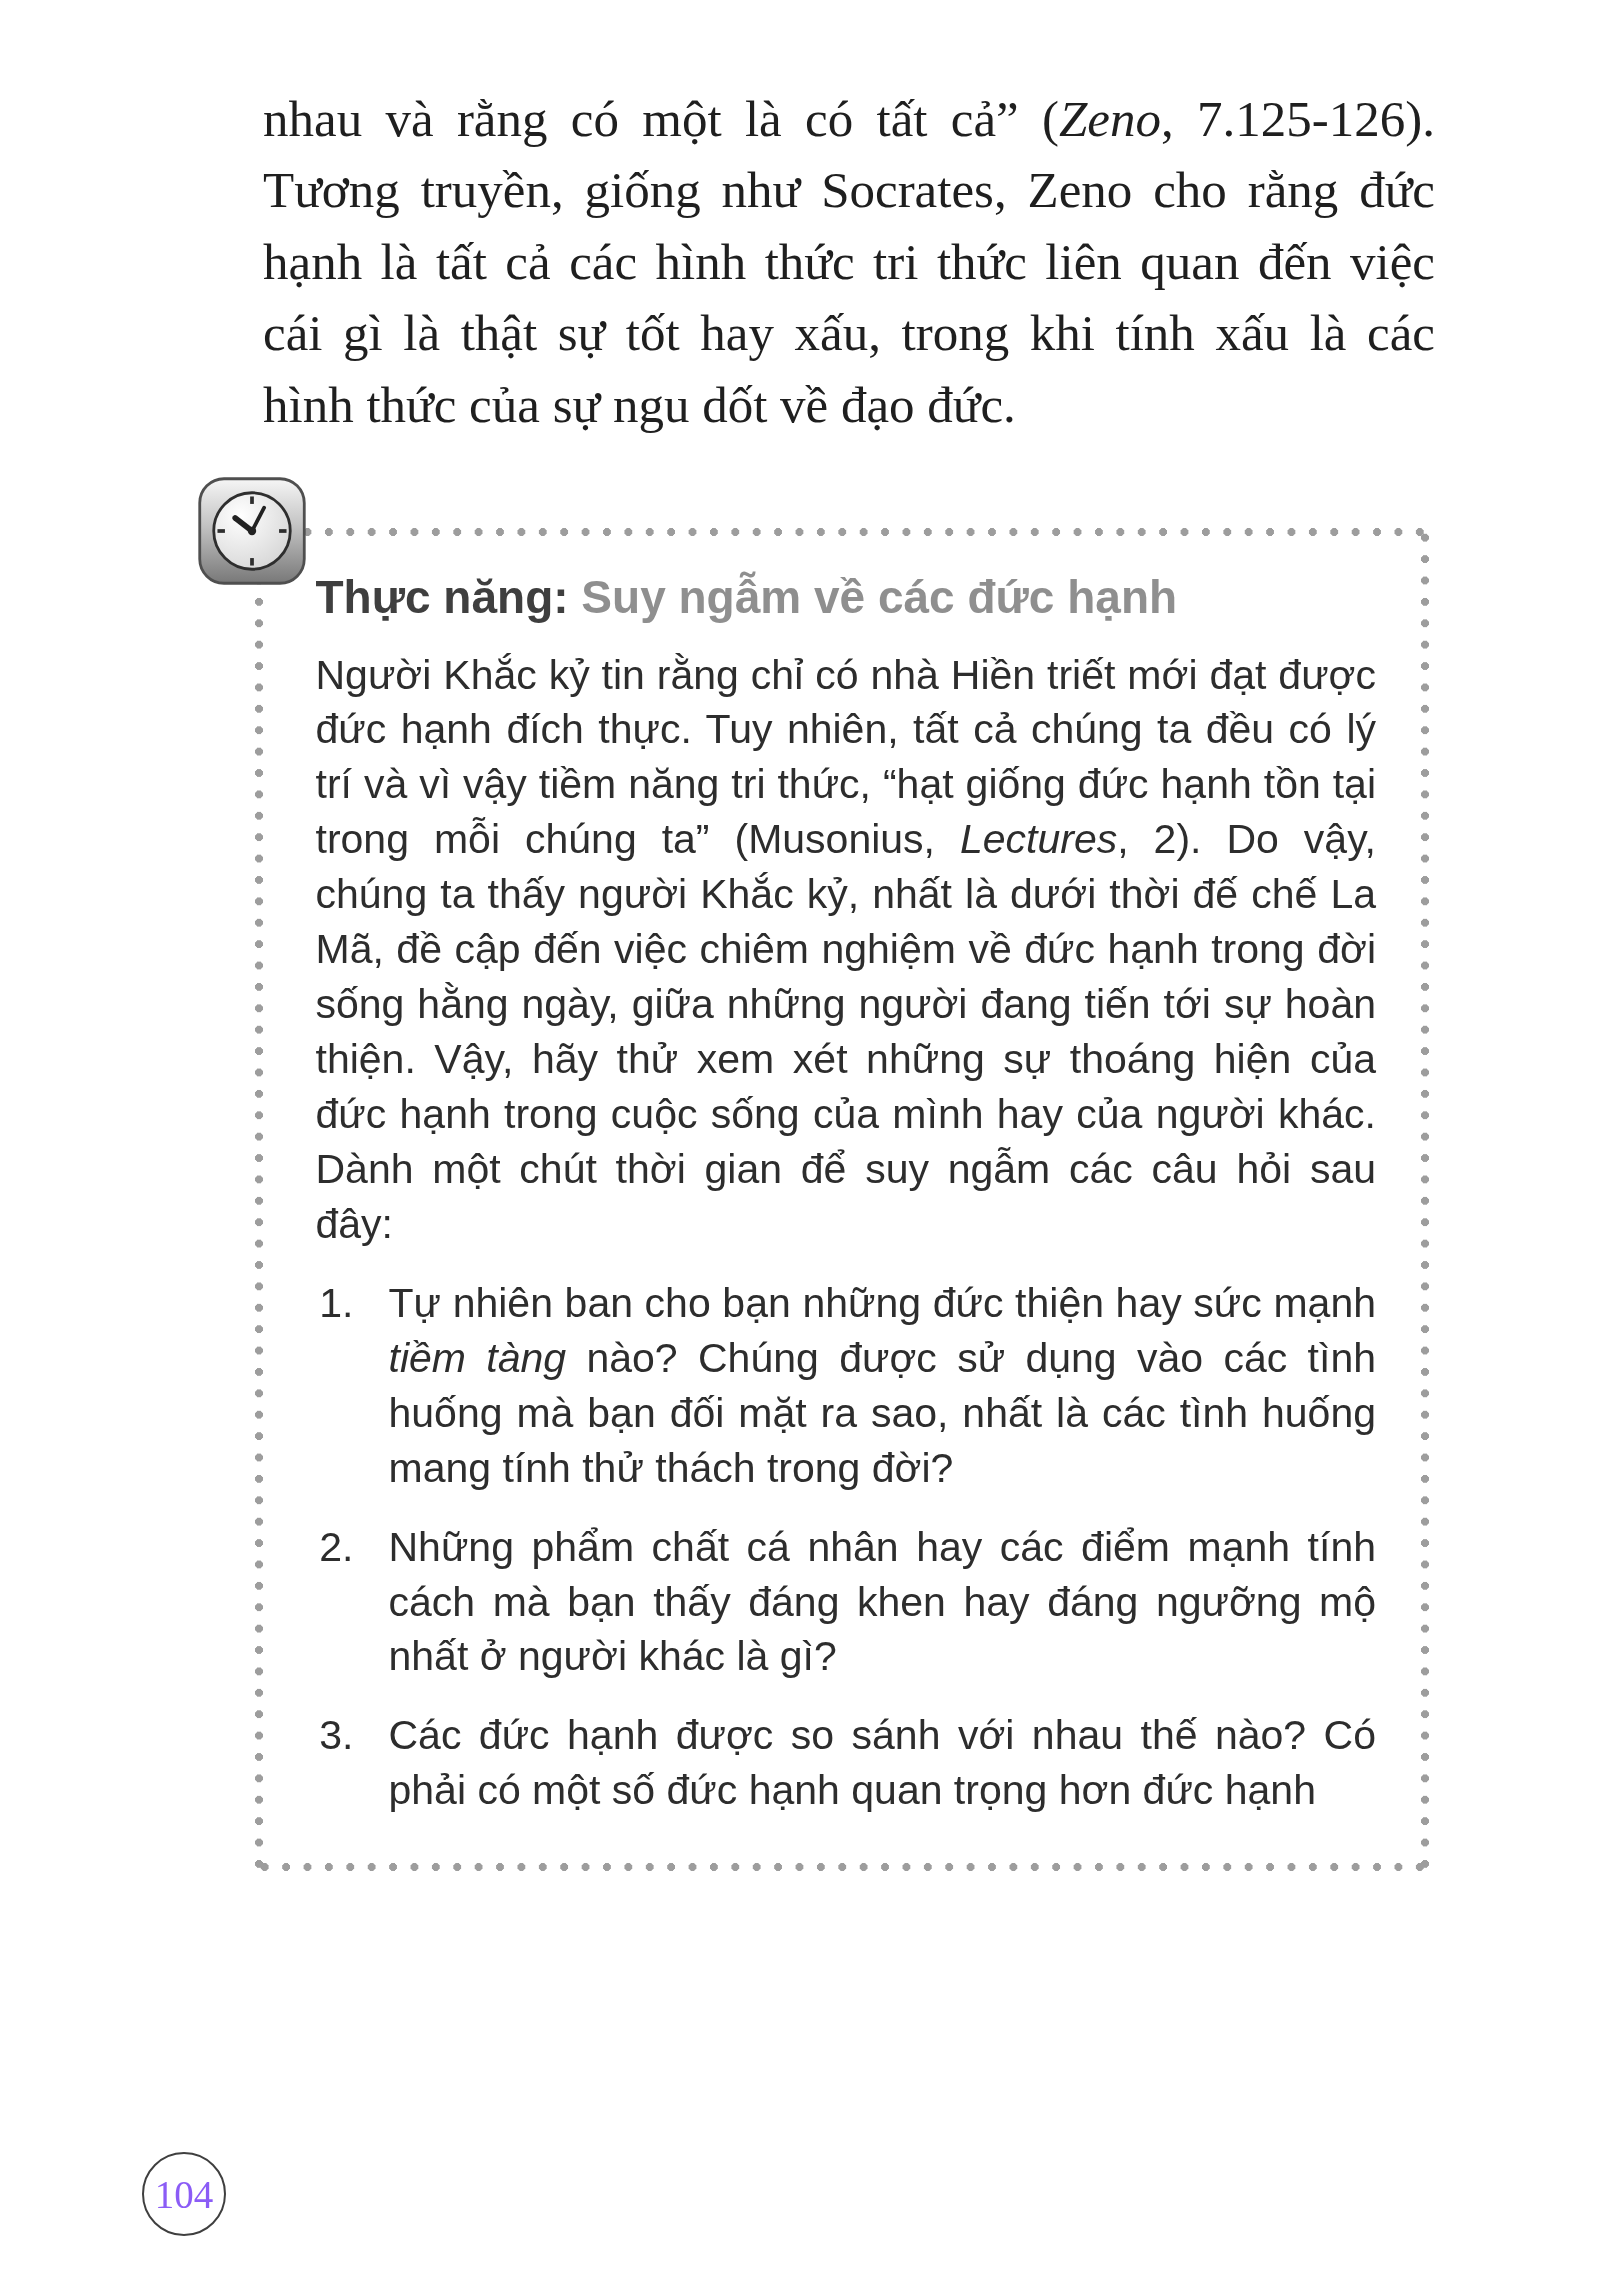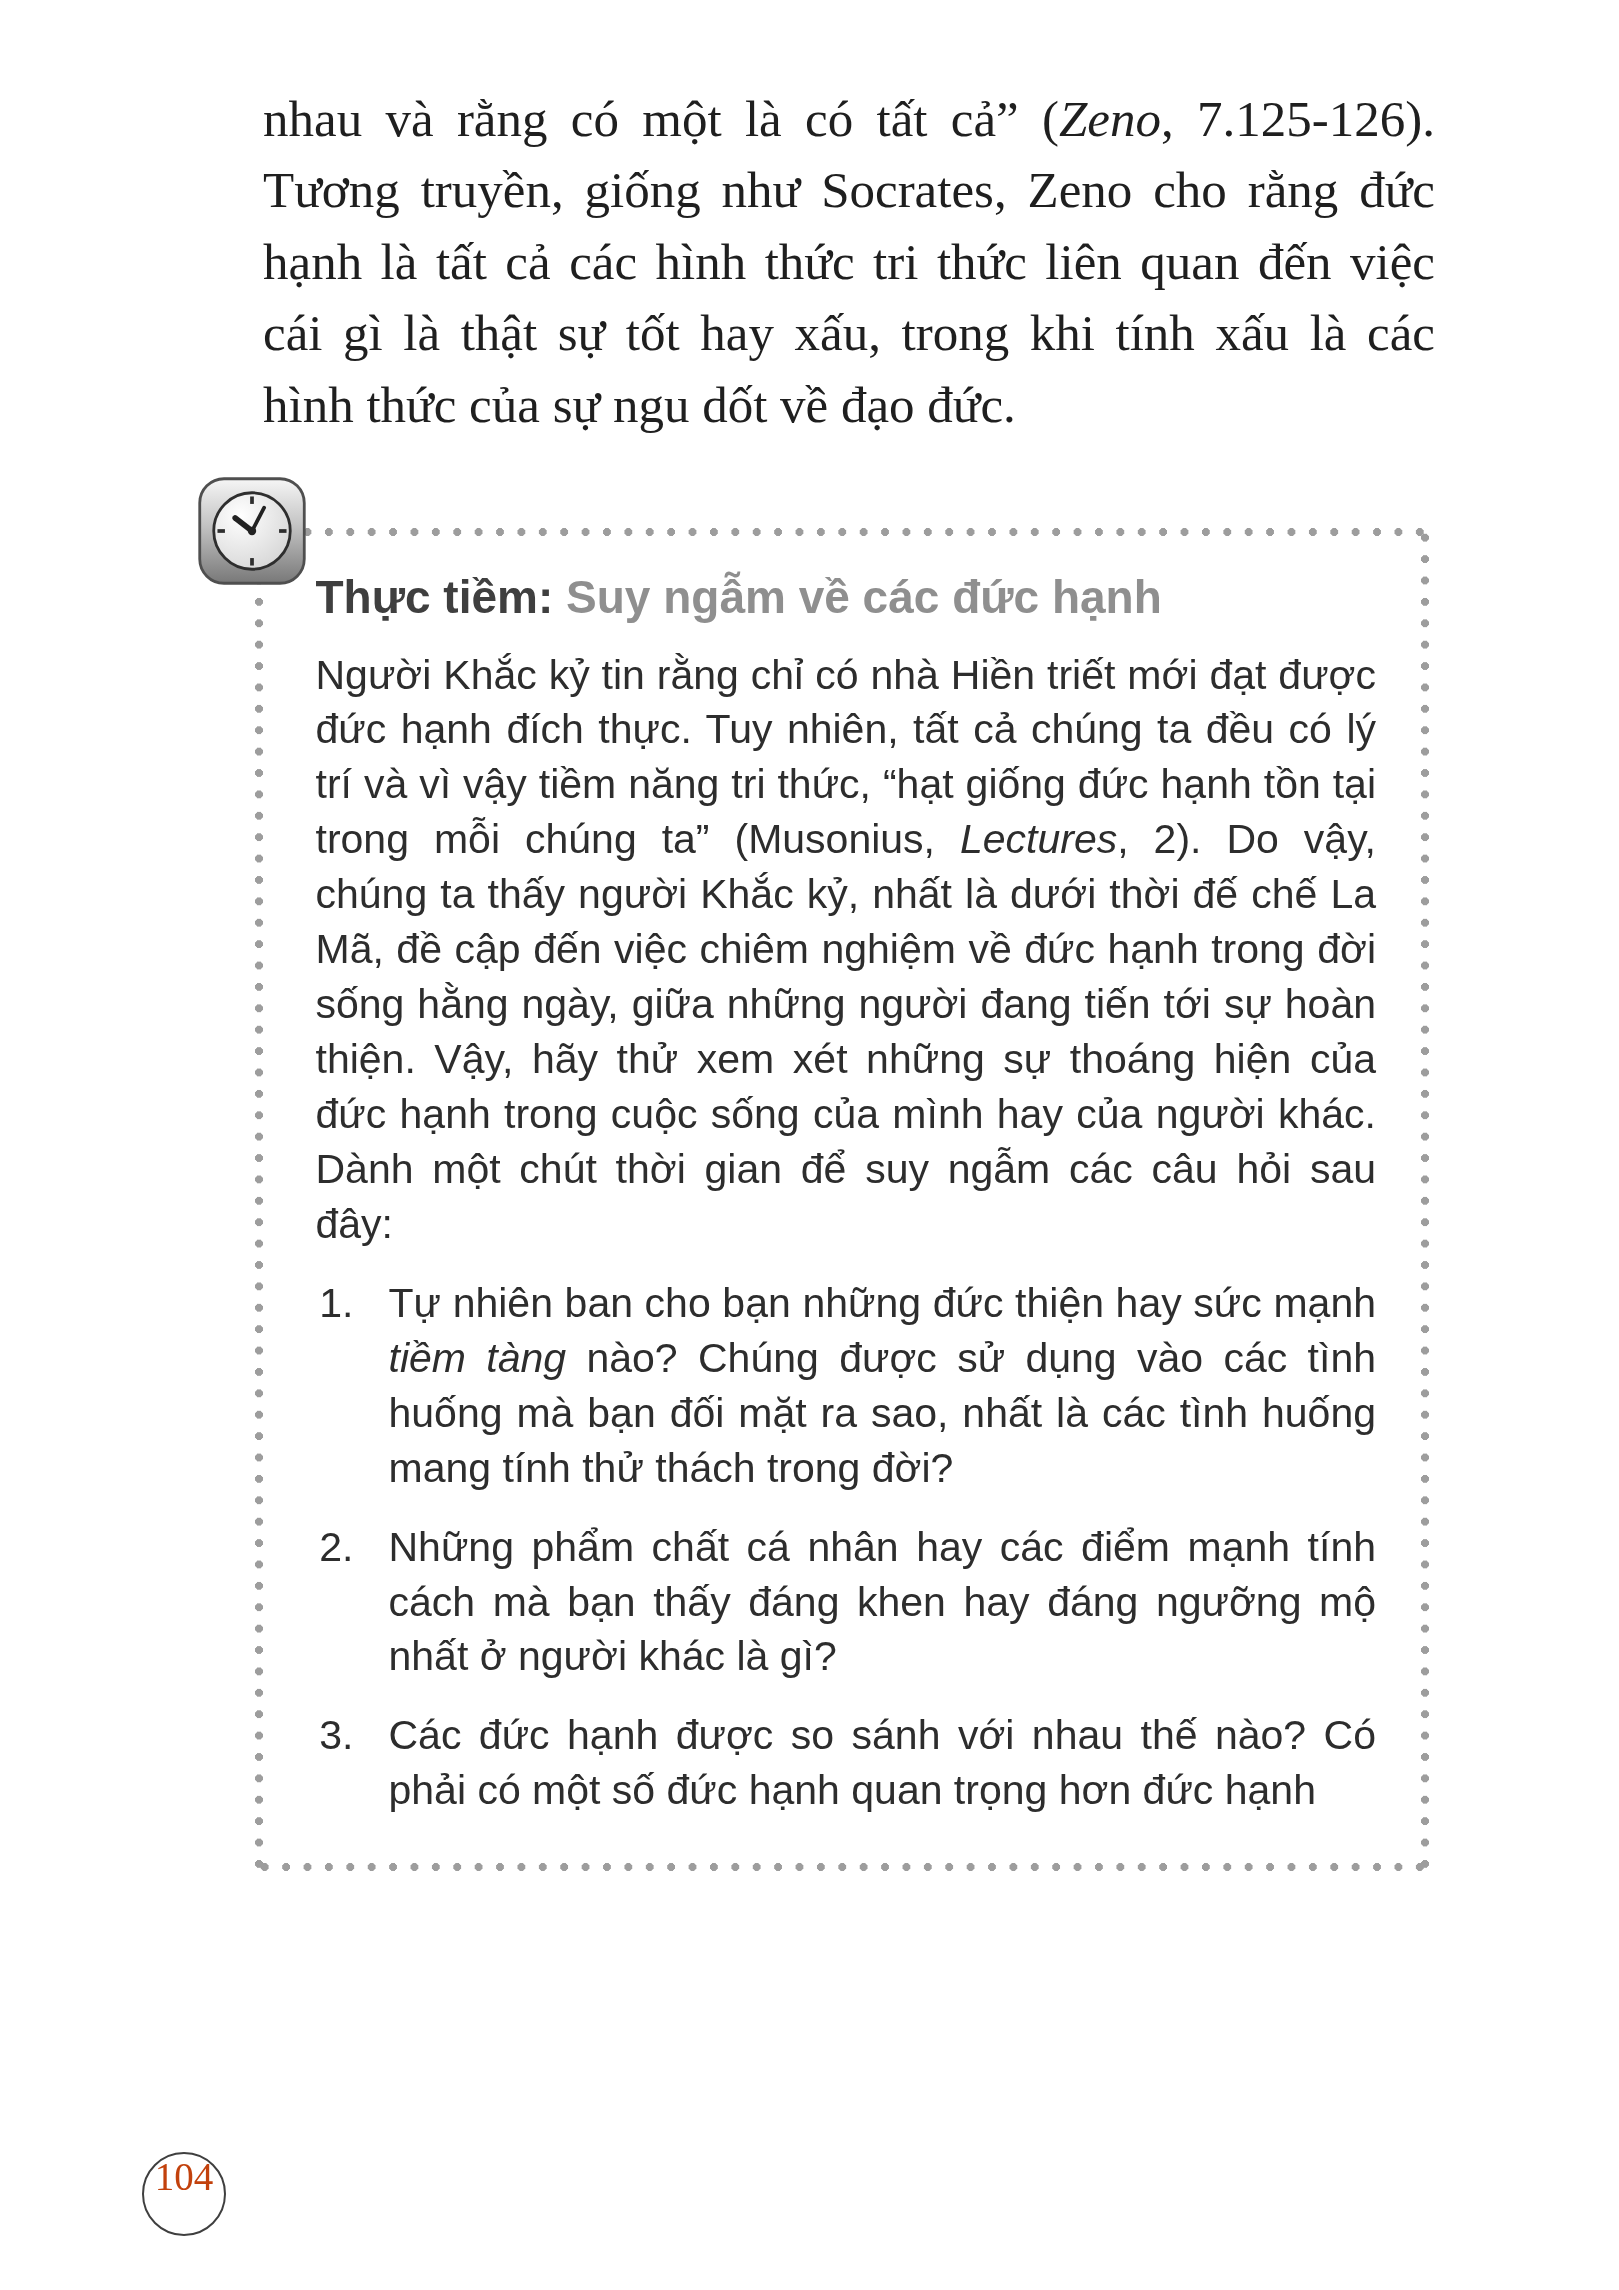--- a/index.html
+++ b/index.html
@@ -105,24 +105,25 @@
   
   .page-num {
     position: absolute;
     left: 142px;
     top: 2152px;
     width: 84px;
     height: 84px;
     border: 2.8px solid #3f3f3f;
     border-radius: 50%;
     display: flex;
+    align-items: center;
     justify-content: center;
     font-family: "Liberation Serif", serif;
     font-size: 39px;
-    color: #c2410c;
+    color: #8b5cf6;
     background: #fff;
     box-sizing: border-box;
   }
 </style>
 </head>
 <body>
 
 <div class="page">
 
 
@@ -148,21 +149,21 @@
         <line x1="60" y1="23" x2="60" y2="31" stroke="#2e2e2e" stroke-width="4"></line>
         <line x1="97" y1="60" x2="89" y2="60" stroke="#2e2e2e" stroke-width="4"></line>
         <line x1="60" y1="97" x2="60" y2="89" stroke="#2e2e2e" stroke-width="4"></line>
         <line x1="23" y1="60" x2="31" y2="60" stroke="#2e2e2e" stroke-width="4"></line>
         <line x1="60" y1="60" x2="42" y2="46" stroke="#222" stroke-width="6" stroke-linecap="round"></line>
         <line x1="60" y1="60" x2="73" y2="35" stroke="#222" stroke-width="4" stroke-linecap="round"></line>
         <circle cx="60" cy="60" r="4.5" fill="#222"></circle>
       </svg>
     </span>
 
-    <h2 class="box-title"><span class="t-label">Thực tiềm:</span><span class="t-rest"> Suy ngẫm về các đức hạnh</span></h2>
+    <h2 class="box-title"><span class="t-label">Thực năng:</span><span class="t-rest"> Suy ngẫm về các đức hạnh</span></h2>
 
     <p class="box-par"><span>Người Khắc kỷ tin rằng chỉ có nhà Hiền triết mới đạt được đức hạnh đích thực. Tuy nhiên, tất cả chúng ta đều có lý trí và vì vậy tiềm năng tri thức, “hạt giống đức hạnh tồn tại trong mỗi chúng ta” (Musonius, </span><i>Lectures</i><span>, 2). Do vậy, chúng ta thấy người Khắc kỷ, nhất là dưới thời đế chế La Mã, đề cập đến việc chiêm nghiệm về đức hạnh trong đời sống hằng ngày, giữa những người đang tiến tới sự hoàn thiện. Vậy, hãy thử xem xét những sự thoáng hiện của đức hạnh trong cuộc sống của mình hay của người khác. Dành một chút thời gian để suy ngẫm các câu hỏi sau đây:</span></p>
 
     <div class="item">
       <span class="num">1.</span><span>Tự nhiên ban cho bạn những đức thiện hay sức mạnh </span><i>tiềm tàng</i><span> nào? Chúng được sử dụng vào các tình huống mà bạn đối mặt ra sao, nhất là các tình huống mang tính thử thách trong đời?</span>
     </div>
 
     <div class="item">
       <span class="num">2.</span><span>Những phẩm chất cá nhân hay các điểm mạnh tính cách mà bạn thấy đáng khen hay đáng ngưỡng mộ nhất ở người khác là gì?</span>
     </div>

